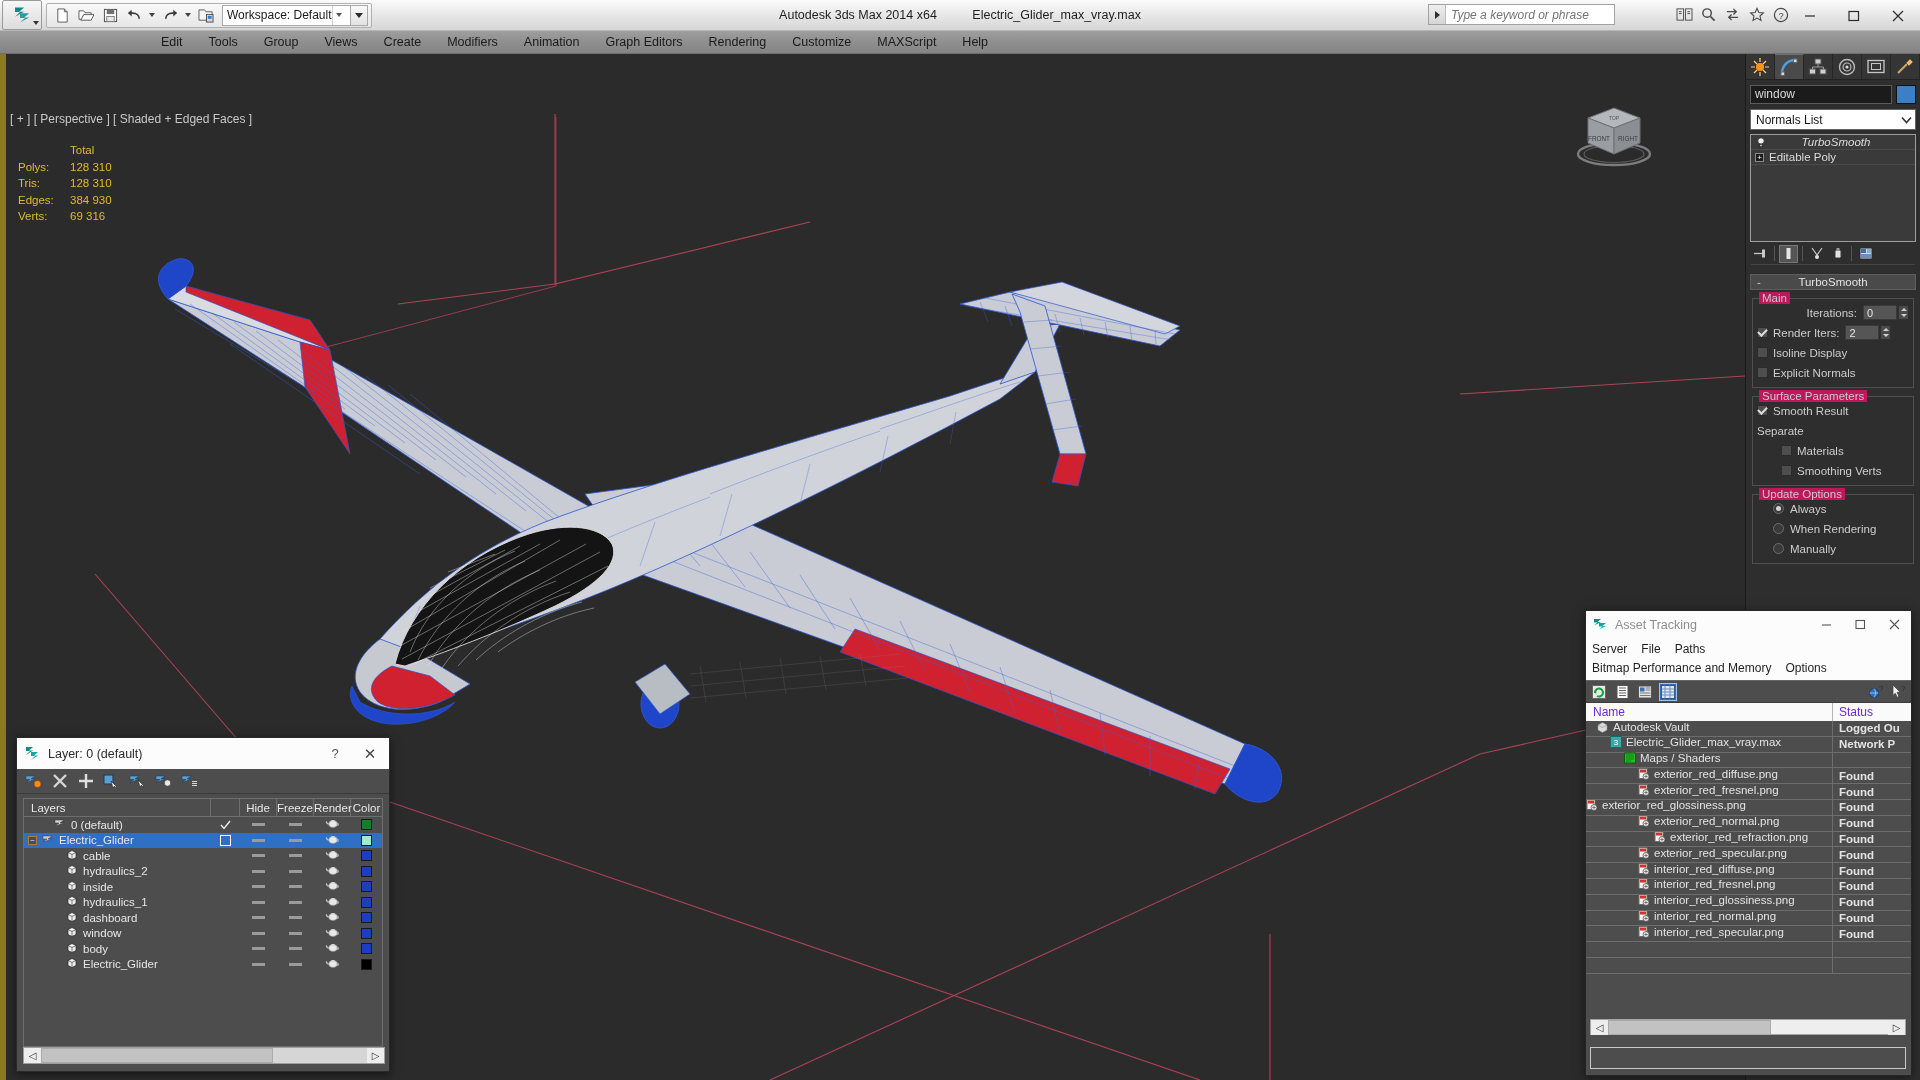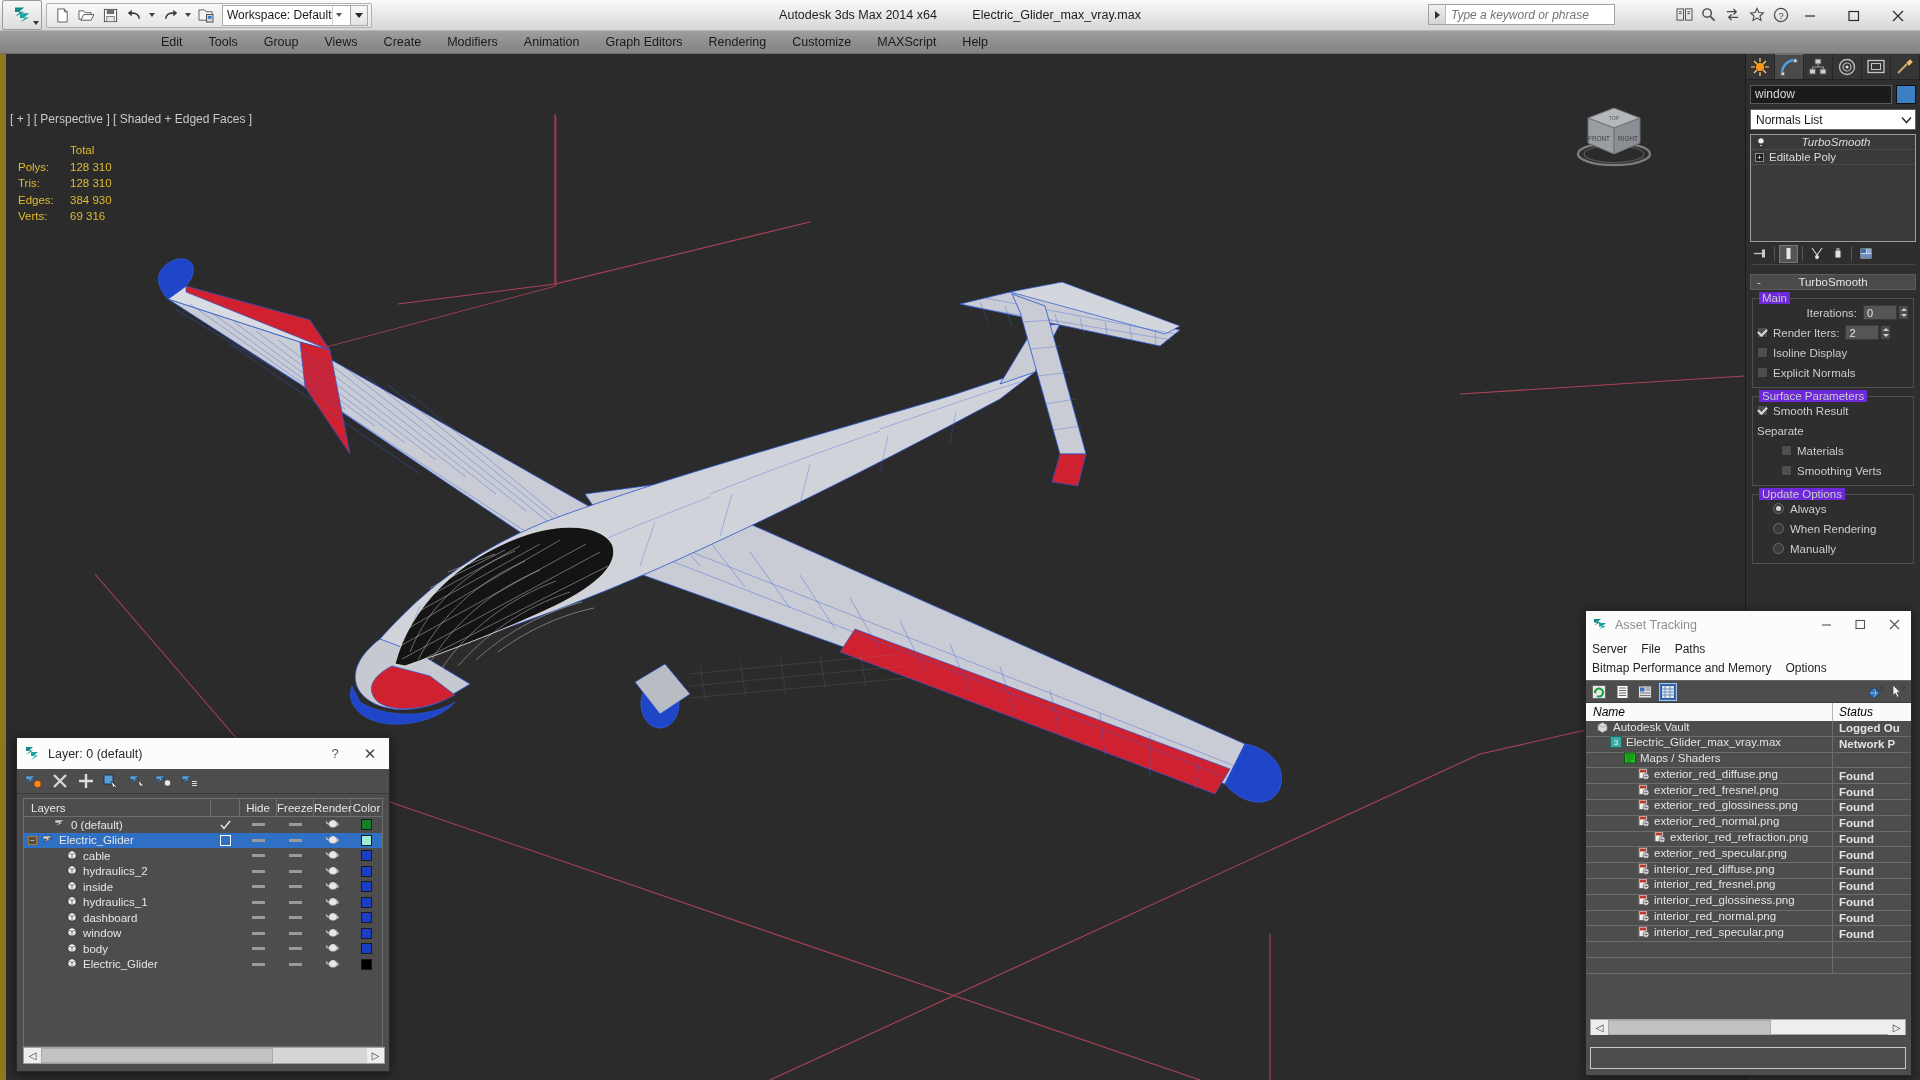--- a/index.html
+++ b/index.html
@@ -134,21 +134,21 @@
   .sb-sep { width:1px;height:15px;background:#555;margin:0 2px; }
 
   .rollout { margin:9px 4px 0 4px; }
   .rollout-hdr {
     height:16px; background:#4a4a4a; border:1px solid #5d5d5d;
     display:flex; align-items:center; font-size:11.5px; color:#e2e2e2;
   }
   .rollout-hdr .mn { width:16px;text-align:center;color:#cfcfcf; }
   .rollout-hdr .tt { flex:1; text-align:center; padding-right:16px; }
   .group { border:1px solid #4f4f4f; margin:8px 2px 0 2px; padding:5px 4px 6px 4px; position:relative; }
-  .group > .gtitle { position:absolute; top:-7px; left:6px; background:#6d28d9; padding:0 3px;
+  .group > .gtitle { position:absolute; top:-7px; left:6px; background:#be185d; padding:0 3px;
      font-size:11.5px; color:#cbcbcb;text-align:right; }
   .row { display:flex; align-items:center; height:17px; margin-bottom:3px; font-size:11.5px; color:#cdcdcd; }
   .row .spacer { flex:1; }
   .lbl-r { text-align:right; }
   .numfield { width:34px;height:15px;background:#555;border:1px solid #3a3a3a;color:#e5e5e5;
      font-size:11px;padding-left:3px;line-height:14px; }
   .spin { width:11px;height:15px;background:#4a4a4a;border:1px solid #2f2f2f;display:flex;
      flex-direction:column;align-items:center;justify-content:space-around;margin-left:1px; }
   .spin i { width:0;height:0;border-left:3px solid transparent;border-right:3px solid transparent; }
   .spin i.up { border-bottom:3px solid #cfcfcf; }
@@ -204,21 +204,21 @@
   .aw-title .aicon { width:15px;height:15px;margin-right:7px; }
   .aw-title .atxt { flex:1; font-size:12.5px; color:#8e8e8e; }
   .aw-btn { width:34px;height:27px;display:flex;align-items:center;justify-content:center;color:#4a4a4a;font-size:13px; }
   .aw-menus { background:#fcfcfc; padding:1px 0 3px 6px; }
   .aw-menus .mrow { display:flex; gap:14px; font-size:12px; color:#1f1f1f; height:19px; align-items:center; }
   .aw-toolbar { height:22px; background:#4d4d4d; display:flex; align-items:center; padding:0 5px; gap:7px;
      border-top:1px solid #666; }
   .awt { width:16px;height:16px;display:flex;align-items:center;justify-content:center; }
   .awt.active { background:#2f6fc4; outline:1px solid #9dc2ef; }
   .aw-listhdr { display:flex; height:19px; background:#fafafa; border-top:1px solid #3c3c3c;
-     font-size:12px; color:#000000; align-items:center;font-style:italic; }
+     font-size:12px; color:#6d28d9; align-items:center; }
   .aw-listhdr .h-name { flex:1; padding-left:7px; border-right:1px solid #b5b5b5; height:19px; line-height:19px; }
   .aw-listhdr .h-status { width:78px; padding-left:6px; }
   .aw-rows { height:302px; overflow:hidden; background:#4d4d4d; }
   .aw-row { display:flex; height:15.8px; align-items:center; font-size:11.5px; color:#e3e3e3;
      border-bottom:1px solid #6d6d6d; }
   .aw-row .r-name { flex:1; display:flex; align-items:flex-start; gap:4px; border-right:1px solid #6d6d6d;
      height:15.8px; overflow:hidden; white-space:nowrap; }
   .aw-row .r-status { width:78px; padding-left:6px; white-space:nowrap; overflow:hidden;font-weight:bold; }
   .aw-hsbar { position:absolute; left:4px; bottom:40px; width:316px; height:16px; background:#eee;
      border:1px solid #a5a5a5; display:flex; align-items:center; }
@@ -1243,21 +1243,21 @@
                 <rect x="1" y="0.5" width="8" height="10" fill="#f2f2f2" stroke="#6a6a6a"></rect>
                 <rect x="2" y="1.5" width="6" height="3" fill="#c0392b"></rect>
                 <circle cx="8" cy="8.5" r="3" fill="#e8e8e8" stroke="#444" stroke-width=".7"></circle>
                 <path d="M6.2 8.5h3.6M8 6.7v3.6" stroke="#444" stroke-width=".6"></path>
               </svg></span>
             <span>exterior_red_fresnel.png</span>
           </span>
           <span class="r-status">Found</span>
         </div>
         <div class="aw-row">
-          <span class="r-name" style="padding-left:52px">
+          <span class="r-name" style="">
             <span><svg width="12" height="12" viewBox="0 0 12 12">
                 <rect x="1" y="0.5" width="8" height="10" fill="#f2f2f2" stroke="#6a6a6a"></rect>
                 <rect x="2" y="1.5" width="6" height="3" fill="#c0392b"></rect>
                 <circle cx="8" cy="8.5" r="3" fill="#e8e8e8" stroke="#444" stroke-width=".7"></circle>
                 <path d="M6.2 8.5h3.6M8 6.7v3.6" stroke="#444" stroke-width=".6"></path>
               </svg></span>
             <span>exterior_red_glossiness.png</span>
           </span>
           <span class="r-status">Found</span>
         </div>

